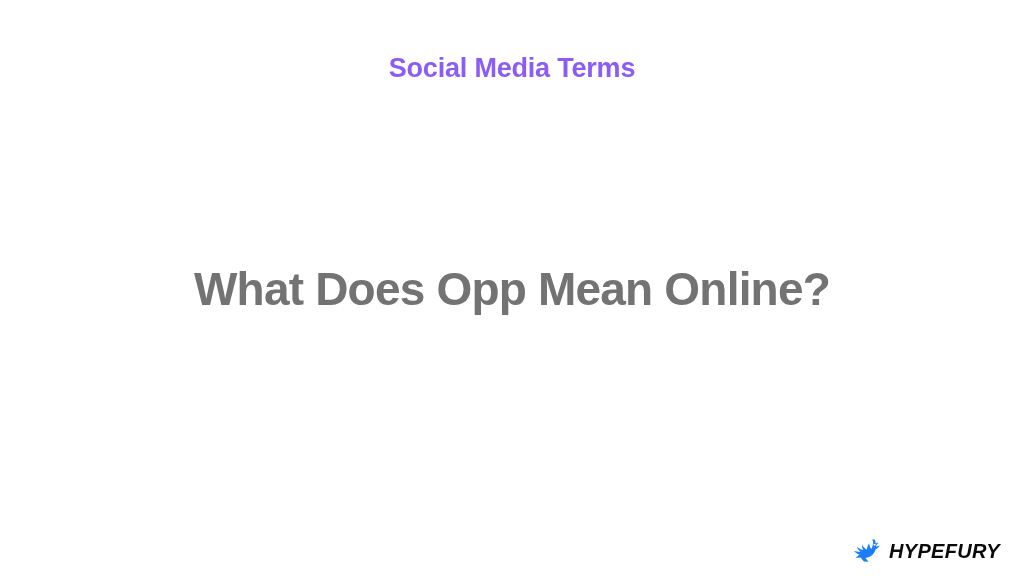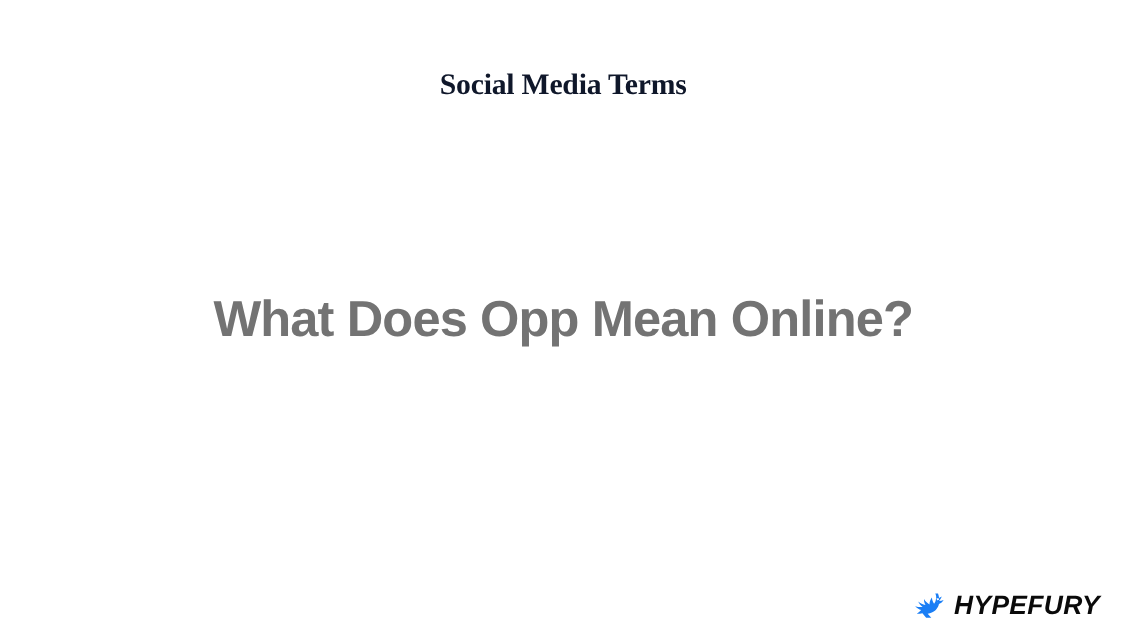--- a/index.html
+++ b/index.html
@@ -15,31 +15,30 @@
   }
   .slide {
     position: relative;
     width: 1024px;
     height: 576px;
     background: #ffffff;
     box-sizing: border-box;
   }
   .eyebrow {
     position: absolute;
-    top: 56px;
+    top: 48px;
     left: 0;
     width: 1024px;
     text-align: center;
     font-size: 27px;
     font-weight: bold;
     letter-spacing: -0.2px;
-    color: #0f172a;
+    color: #8b5cf6;
     line-height: 40px;
     white-space: nowrap;
-    font-family: Liberation Serif, serif;
   }
   .headline {
     position: absolute;
     top: 258px;
     left: 0;
     width: 1024px;
     text-align: center;
     font-size: 46px;
     font-weight: bold;
     letter-spacing: -0.8px;
@@ -56,21 +55,21 @@
     align-items: center;
     gap: 6px;
   }
   .brand-mark {
     width: 30px;
     height: 26px;
     display: block;
     flex: 0 0 auto;
   }
   .brand-name {
-    font-size: 24px;
+    font-size: 20px;
     font-weight: bold;
     font-style: italic;
     letter-spacing: 0.3px;
     color: #0a0a0a;
     line-height: 22px;
     white-space: nowrap;
   }
 </style>
 </head>
 <body>

